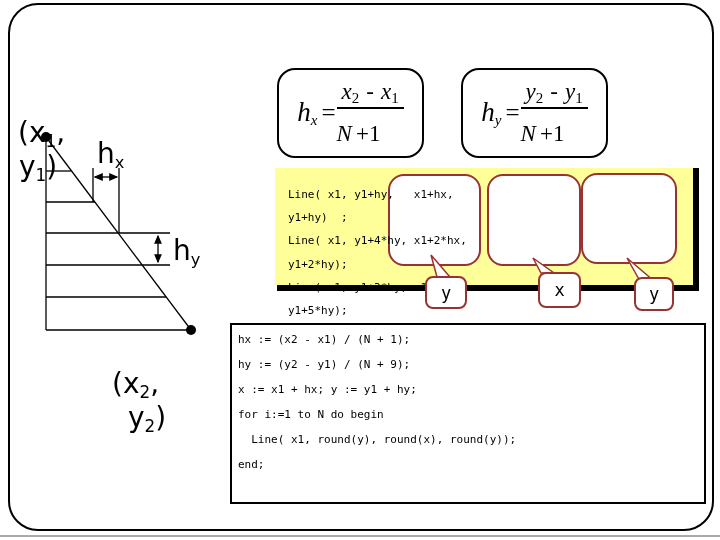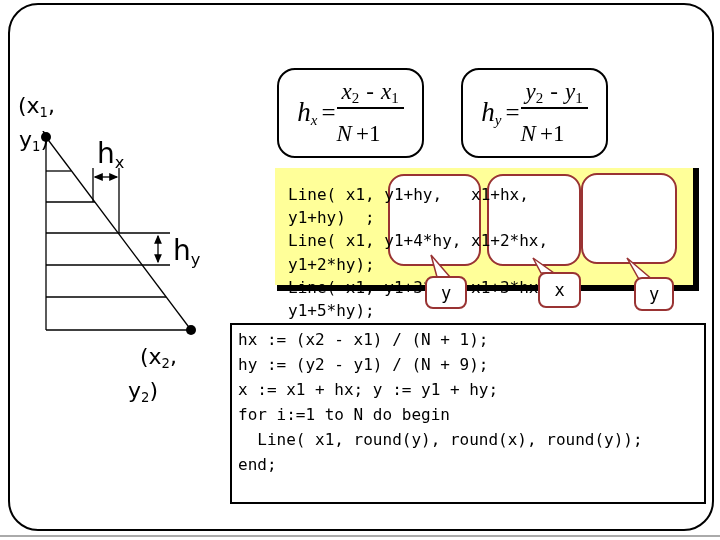--- a/index.html
+++ b/index.html
@@ -9,21 +9,21 @@
   }
   .slide-border {
     position:absolute; left:8px; top:3px; width:702px; height:524px;
     border:2px solid #000; border-radius:30px; background:transparent;
   }
   .bottom-edge {
     position:absolute; left:0; top:535px; width:720px; height:2px; background:#aaa;
   }
 
   
-  .dlabel { position:absolute; font-size:22px; line-height:1.05; white-space:nowrap; }
+  .dlabel { position:absolute; font-size:28px; line-height:1.05; white-space:nowrap;margin-top:24px; }
   .dlabel .sub { font-size:0.60em; vertical-align:-0.28em; }
   .hlabel { position:absolute; font-size:28px; white-space:nowrap; }
   .hlabel .sub { font-size:0.58em; vertical-align:-0.32em; }
 
   
   .formula {
     position:absolute; width:143px; height:86px; background:#fff;
     border:2px solid #000; border-radius:18px;
     display:flex; align-items:center; justify-content:center;
     font-family:"Liberation Serif", serif;
@@ -46,21 +46,21 @@
   .bar { position:absolute; background:#000; z-index:4; }
   .bigcall { position:absolute; background:#fff; border:2px solid #993333;
              border-radius:16px; z-index:2; }
   .tails { position:absolute; left:275px; top:168px; width:425px; height:150px;
            z-index:5; pointer-events:none; }
   .bubble { position:absolute; background:#fff; border:2px solid #993333;
             border-radius:8px; display:flex; align-items:center; justify-content:center;
             font-family:"DejaVu Sans Mono", monospace; font-size:17px; z-index:6; }
 
   .code-pre { position:absolute; font-family:"DejaVu Sans Mono", monospace;
-              font-size:16px; color:#000; z-index:3; }
+              font-size:11px; color:#000; z-index:3; }
   .code-pre .codeline { white-space:pre; }
   .yellow-code { left:288px; top:183px; line-height:23.2px; }
   .pascal-box { position:absolute; left:230px; top:323px; width:472px; height:177px;
                 background:#fff; border:2px solid #000; z-index:0; }
   .pascal-code { left:238px; top:327px; line-height:25px; z-index:1; }
 
   svg.diagram { position:absolute; left:0; top:0; width:260px; height:345px; z-index:0; }
 </style>
 </head>
 <body>
@@ -96,21 +96,21 @@
     <circle cx="46" cy="137" r="5" fill="#000"></circle>
     <circle cx="191" cy="330" r="5" fill="#000"></circle>
   </svg>
 
   <span class="dlabel" style="left:18px; top:94px;"><span>(x</span><span class="sub">1</span><span>,</span></span>
   <span class="dlabel" style="left:19px; top:128px;"><span>y</span><span class="sub">1</span><span>)</span></span>
 
   <span class="hlabel" style="left:97px; top:137px;"><span>h</span><span class="sub">x</span></span>
   <span class="hlabel" style="left:173px; top:234px;"><span>h</span><span class="sub">y</span></span>
 
-  <span class="dlabel" style="left:140px; top:345px;"><span>(x</span><span class="sub">2</span><span>,</span></span>
+  <span class="dlabel" style="left:112px; top:345px;"><span>(x</span><span class="sub">2</span><span>,</span></span>
   <span class="dlabel" style="left:128px; top:379px;"><span>y</span><span class="sub">2</span><span>)</span></span>
 
   <div class="formula" style="left:277px; top:68px;">
     <span class="f-lhs"><span>h</span><span class="fsub f-lhs-sub">x</span></span>
     <span class="f-eq">=</span>
     <span class="frac">
       <span class="num"><i>x</i><span class="fsub">2</span><span class="op">-</span><i>x</i><span class="fsub">1</span></span>
       <span class="den"><span class="dvar">N</span><span class="drest">+1</span></span>
     </span>
   </div>

